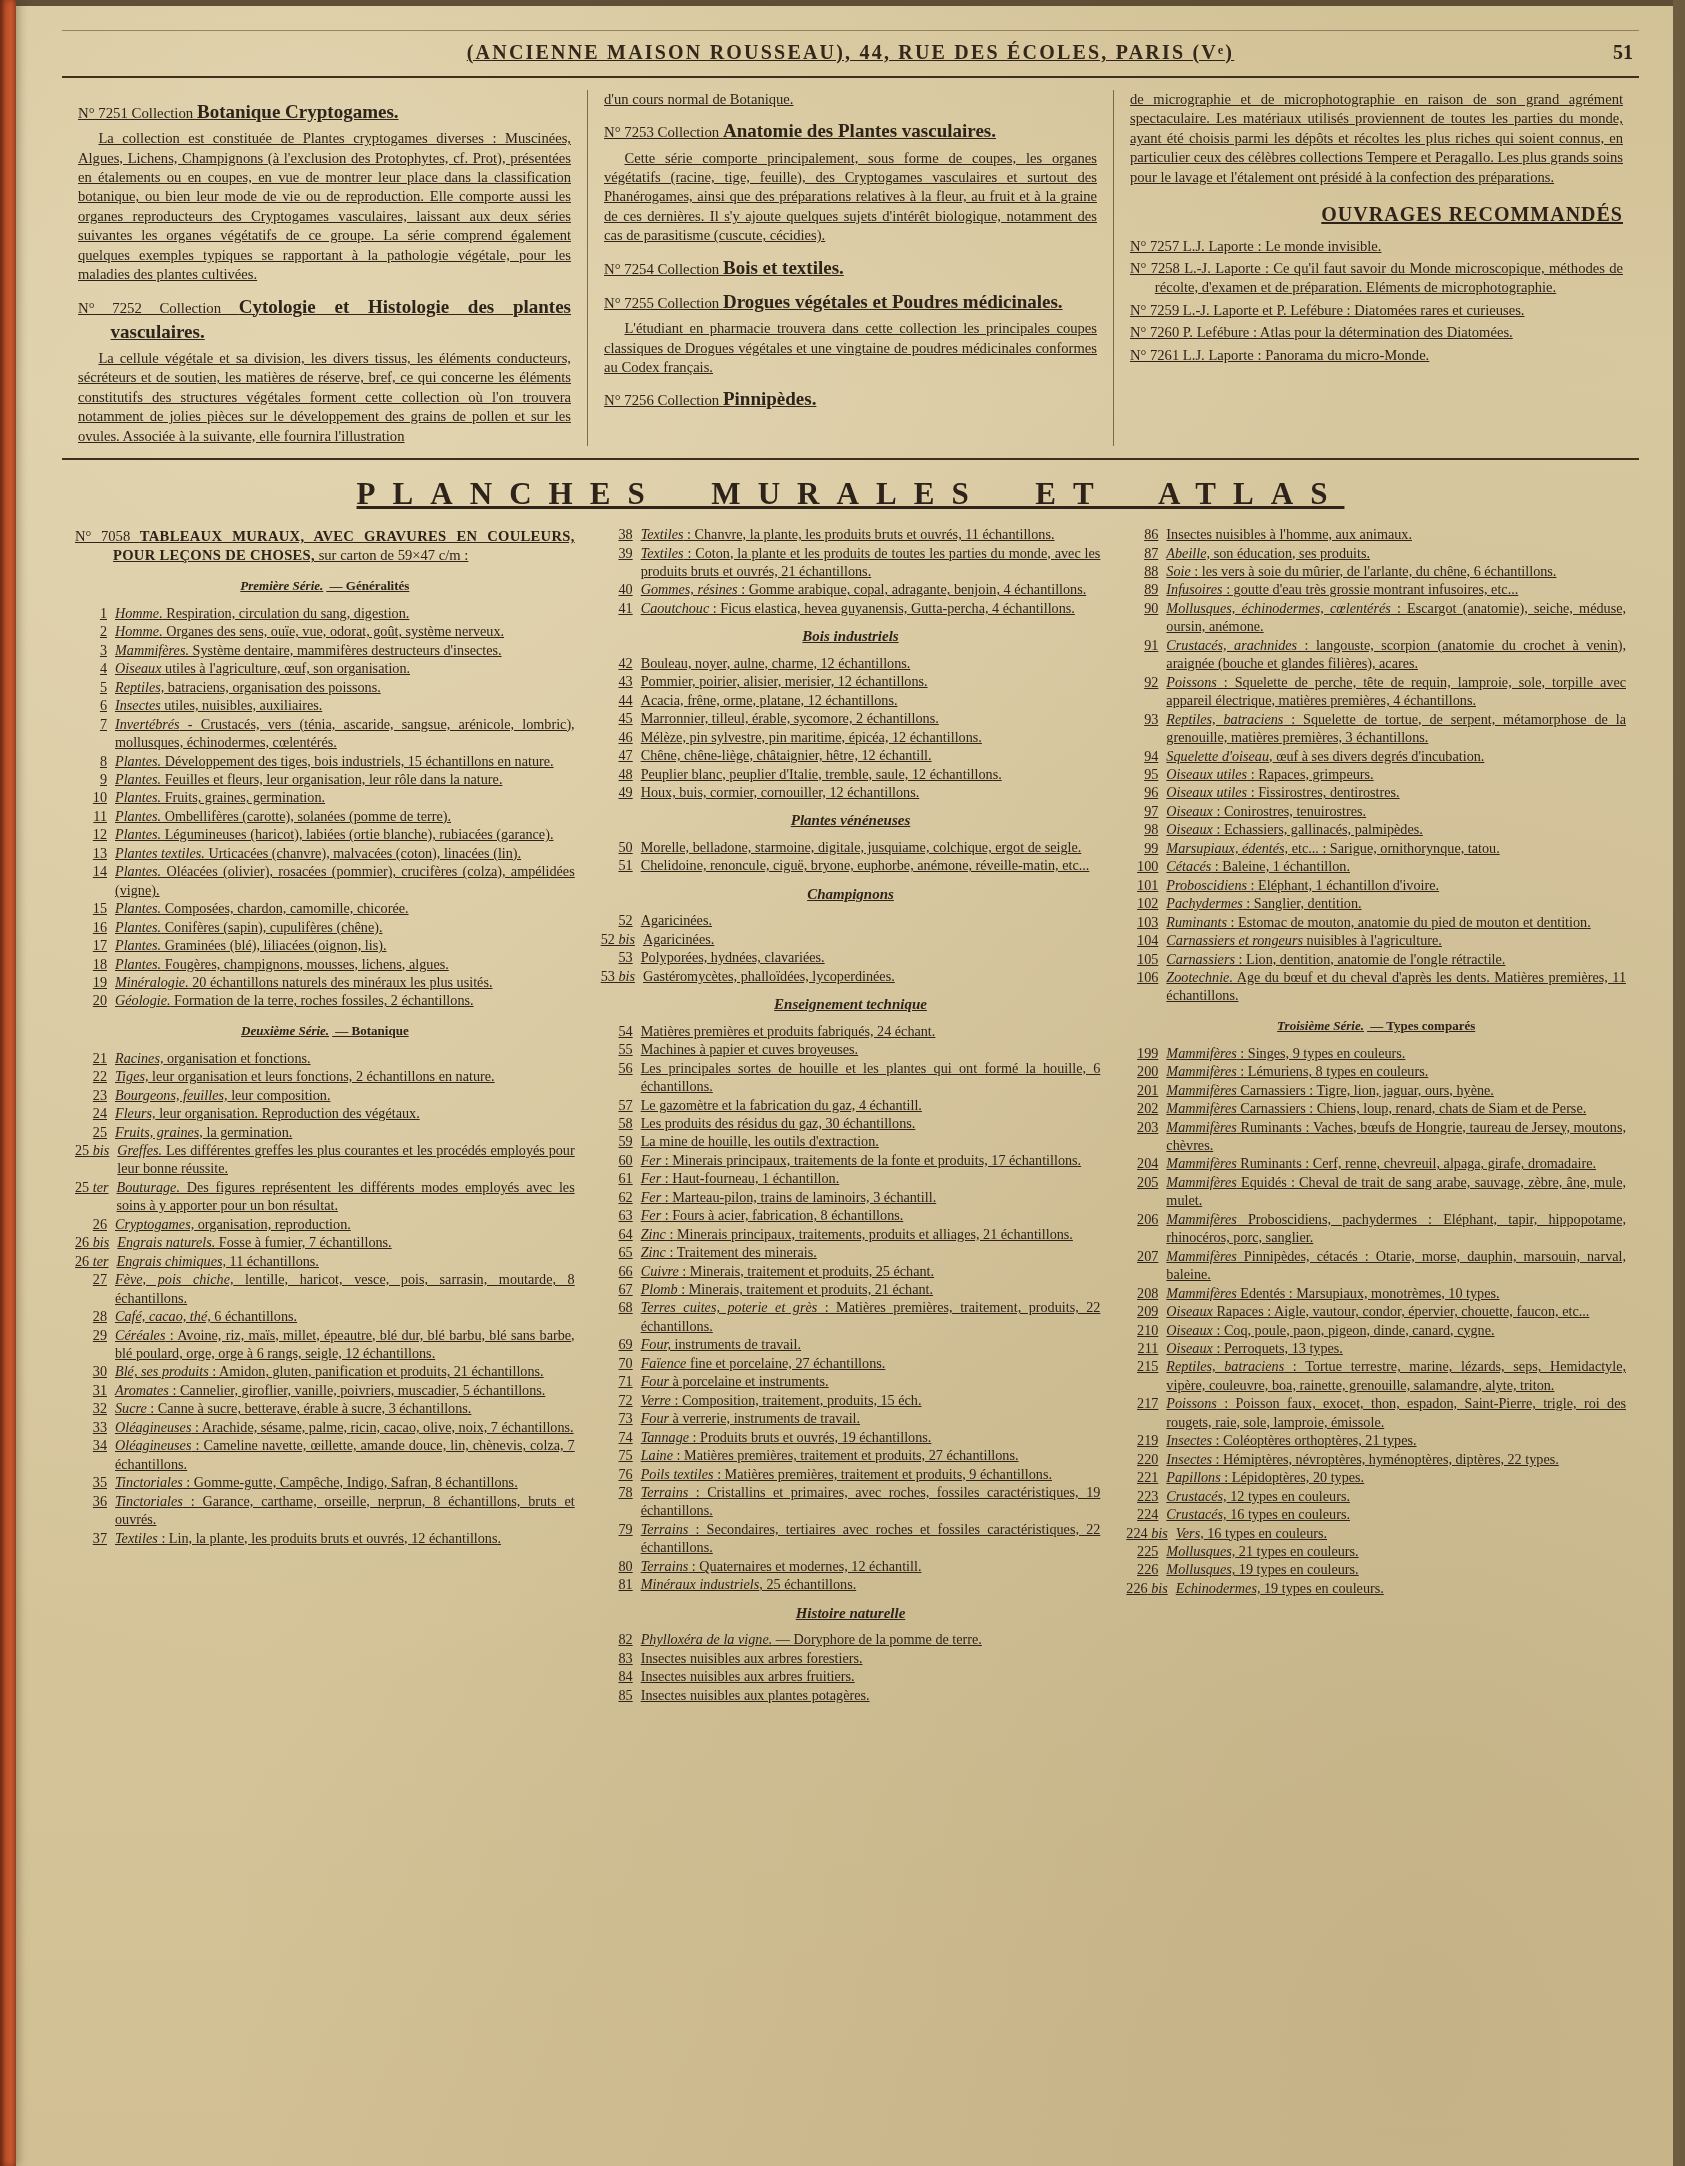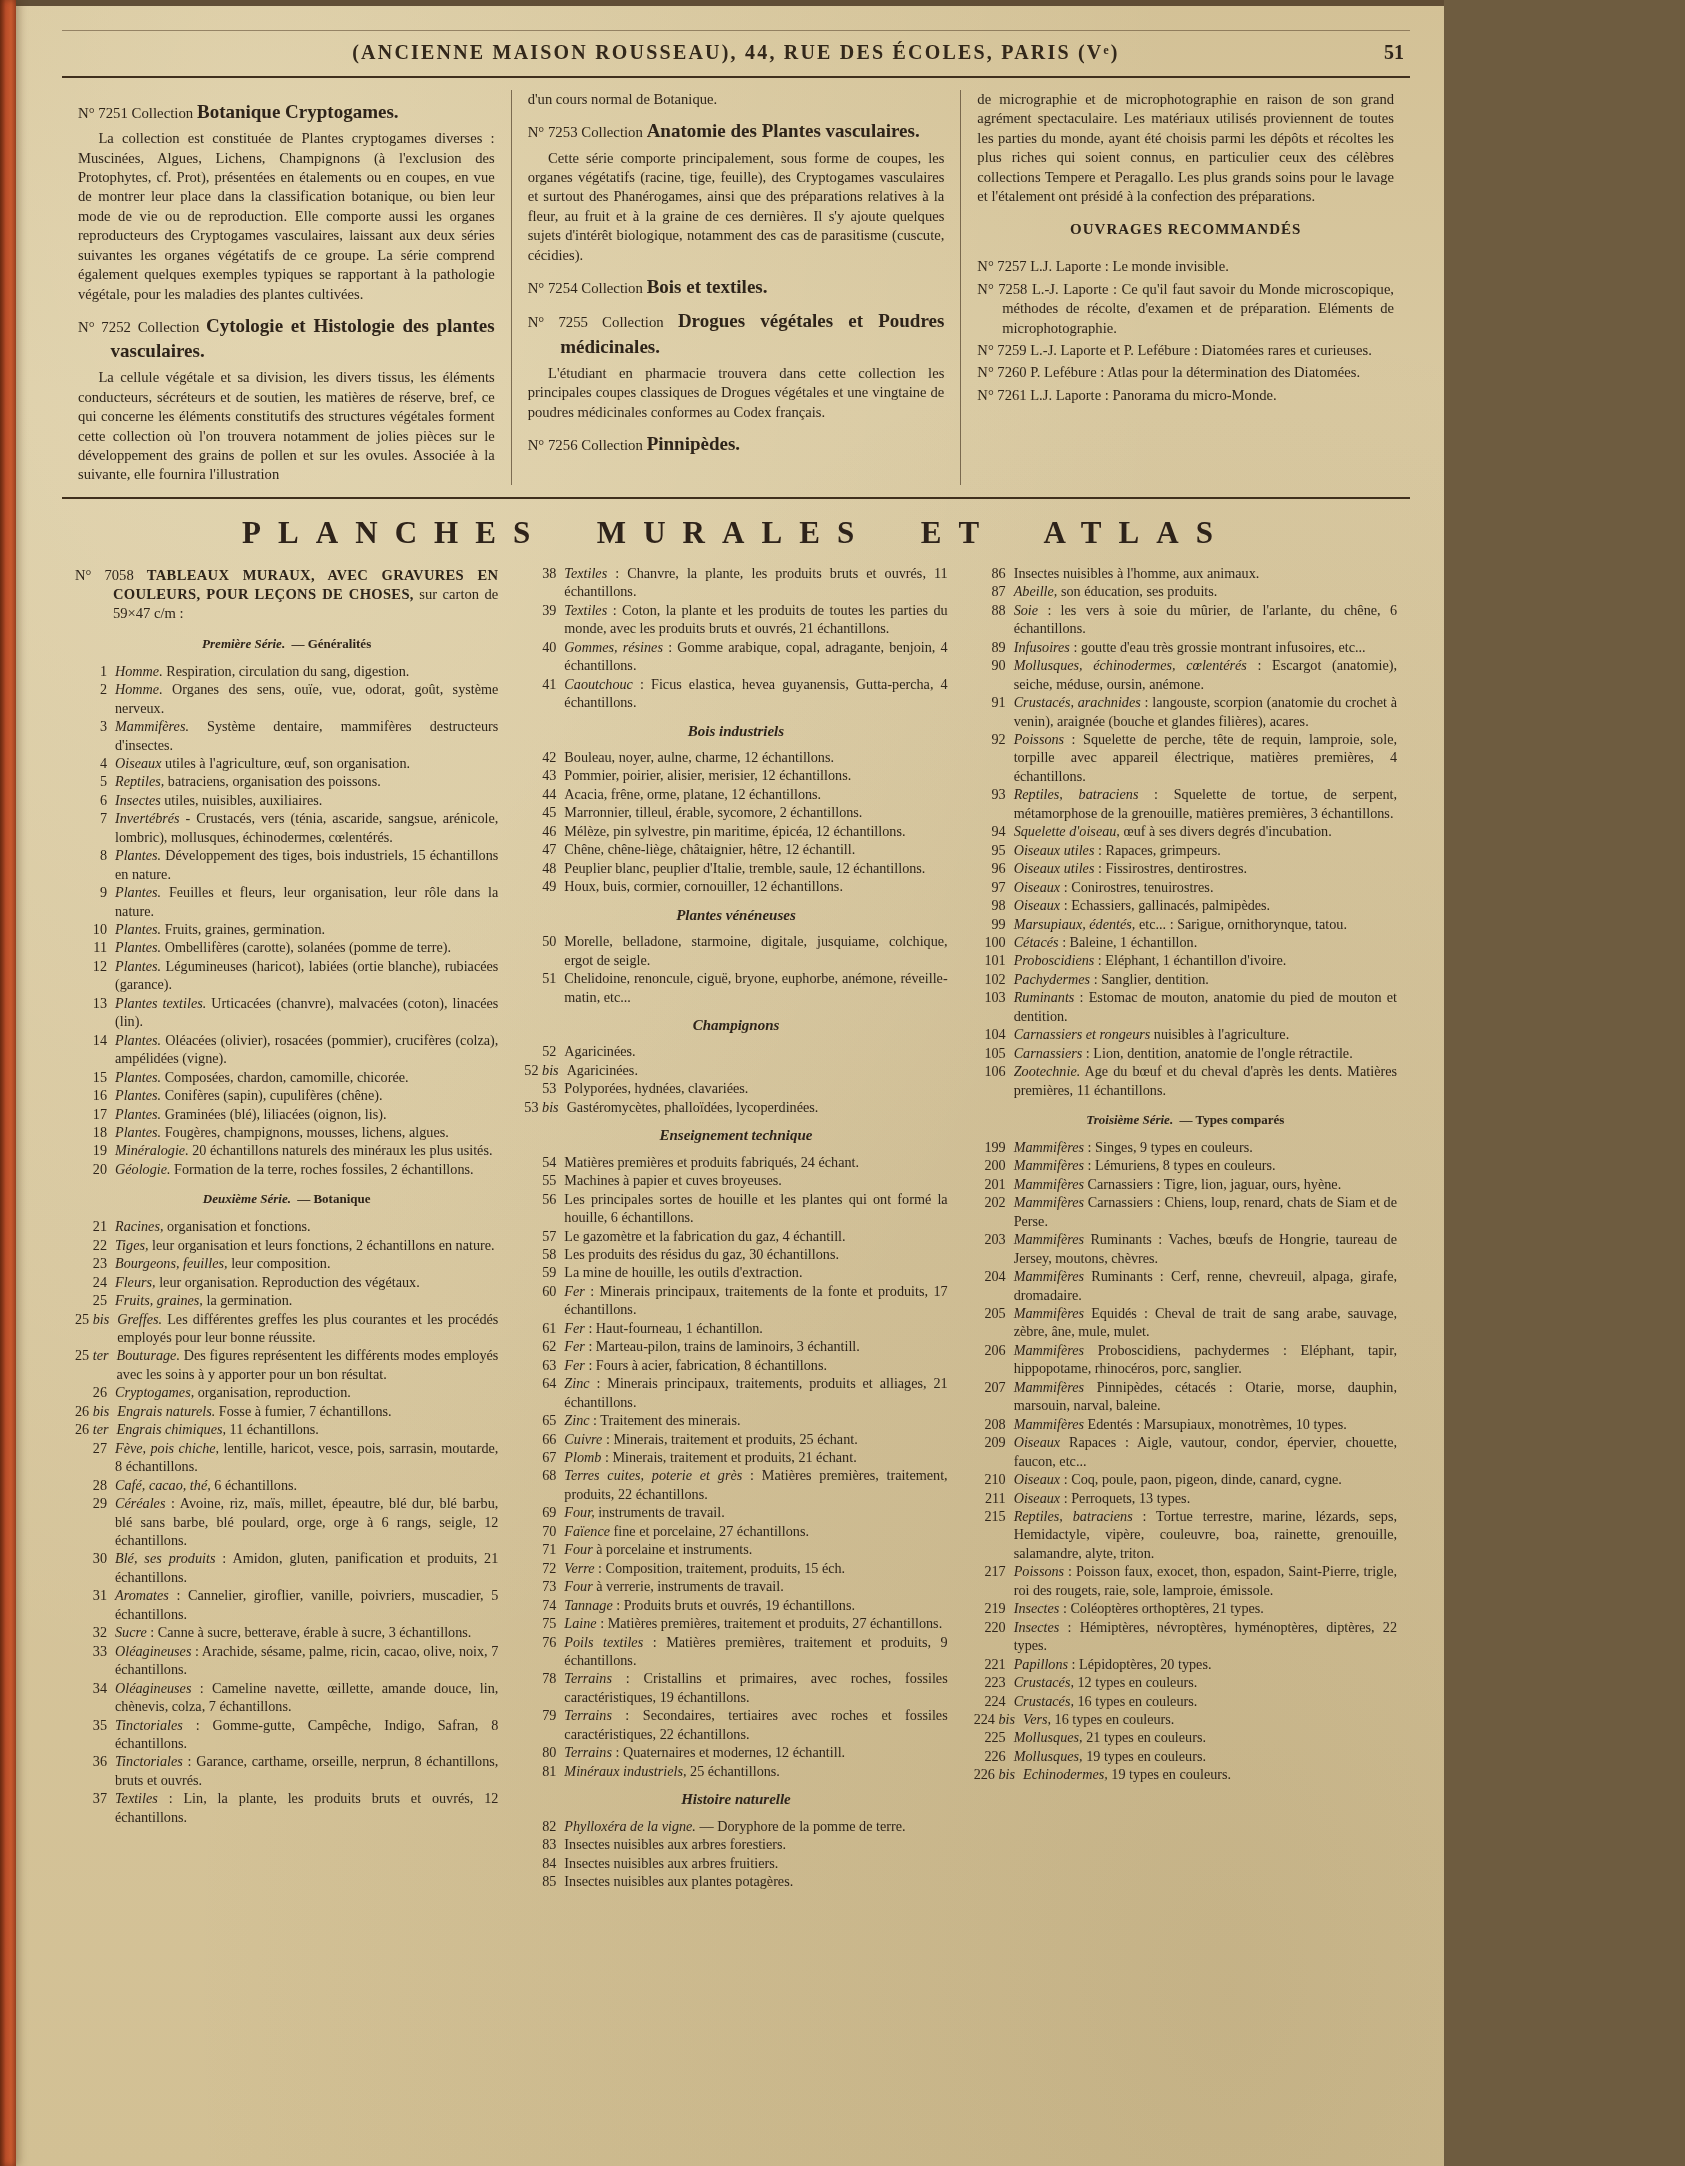--- a/index.html
+++ b/index.html
@@ -1,25 +1,26 @@
 <!DOCTYPE html>
 <html><head>
 <meta charset="utf-8">
 <style>
   * { margin:0; padding:0; box-sizing:border-box; }
   html,body { width:1685px; height:2166px; }
   body { font-family:"Liberation Serif","DejaVu Serif",serif; background:#6e5c40; }
 
   .sheet{
-    position:relative; width:1444px; height:2166px; overflow:hidden;
+    position:relative; width:1673px; height:2166px; overflow:hidden;
     color:#2e241a;
     background:
       radial-gradient(ellipse at 18% 8%, rgba(255,250,225,0.28), transparent 55%),
       radial-gradient(ellipse at 85% 92%, rgba(110,85,40,0.14), transparent 60%),
       linear-gradient(180deg, #d3c196 0%, #d8c8a0 18%, #d6c59c 60%, #d2c094 100%);
+    text-decoration: underline;
   }
   .top-edge{ position:absolute; top:0; left:0; right:0; height:6px;
     background:linear-gradient(90deg,#8a4categorized, #4a3723); background:#4a3723; opacity:.85; }
   .binding{
     position:absolute; top:0; left:0; bottom:0; width:16px;
     background:linear-gradient(90deg,#7e2f14 0%, #bf4f2a 35%, #c75a2f 70%, #a44423 100%);
     box-shadow: 2px 0 6px rgba(60,30,10,0.45) inset, 3px 0 8px rgba(70,40,15,0.35);
   }
   .content{ position:relative; padding:30px 34px 20px 62px; }
 
@@ -32,21 +33,21 @@
   .rule-below{ border-top:2px solid #3f2f1d; }
 
   
   .top-cols{ display:flex; margin-top:12px; }
   .top-cols .col{ flex:1 1 0; padding:0 16px; font-size:14.6px; line-height:1.33; text-align:justify; }
   .top-cols .col + .col{ border-left:1px solid rgba(70,54,34,0.65); }
   .col-head{ margin:9px 0 5px; padding-left:2.2em; text-indent:-2.2em; font-size:14.8px; }
   .col-head strong{ font-size:19px; }
   .para{ text-indent:1.4em; }
   .para.cont{ text-indent:0; }
-  .center-head{ text-align:center; font-weight:bold; letter-spacing:1px; margin:14px 0 17px; font-size:15px; }
+  .center-head{ text-align:right; font-weight:bold; letter-spacing:1px; margin:14px 0 9px; font-size:20px; }
   .ref{ padding-left:1.7em; text-indent:-1.7em; margin:3px 0; }
 
   
   .mid-rule{ border-top:2px solid #3f2f1d; margin-top:12px; }
   .section-title{
     text-align:center; font-size:31px; font-weight:bold;
     letter-spacing:0.55em; word-spacing:0.8em; margin:16px 0 13px; color:#2e231a;
   }
 
   

